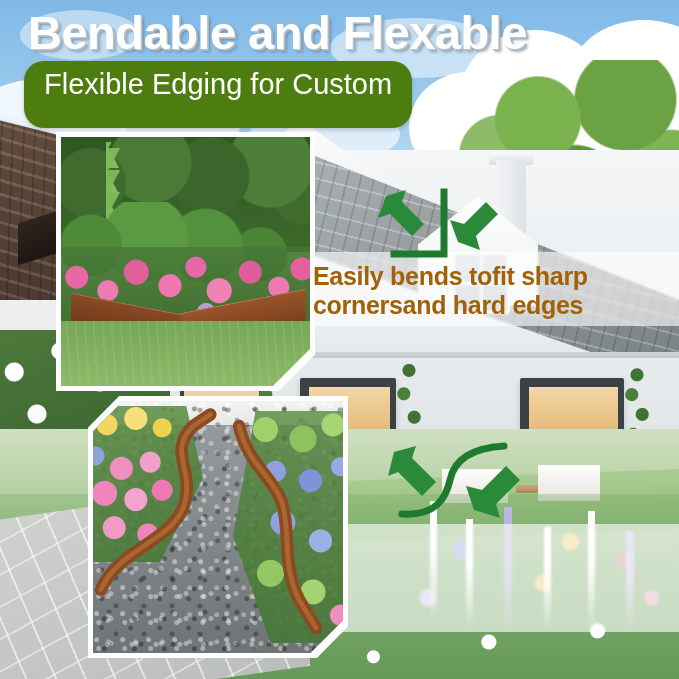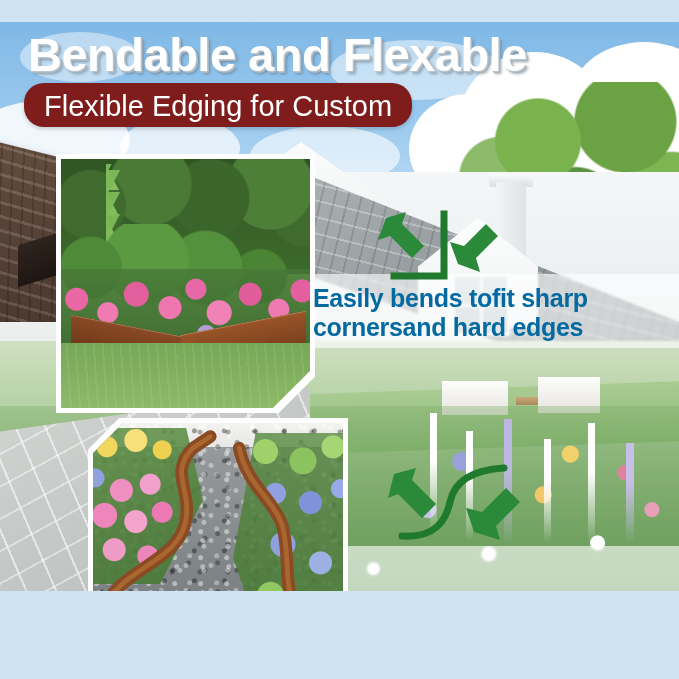--- a/index.html
+++ b/index.html
@@ -2,21 +2,21 @@
 <html><head>
 <meta charset="utf-8">
 <style>
   html,body{margin:0;padding:0;}
   body{
     width:679px;height:679px;
     font-family:"Liberation Sans", sans-serif;
     overflow:hidden;
     background:#cfe3f2;
   }
-  .stage{position:relative;width:679px;height:569px;overflow:hidden;margin-top:22px;}
+  .stage{position:relative;width:679px;height:679px;overflow:hidden;}
 
   
   .bg{position:absolute;inset:0;overflow:hidden;}
   .sky{
     position:absolute;left:0;top:0;width:679px;height:330px;
     background:linear-gradient(180deg,#7fb8e6 0%,#9ecbee 32%,#c3e0f5 62%,#dfeef9 100%);
   }
   .cloud{position:absolute;border-radius:50%;background:#ffffff;filter:blur(0.4px);}
 
   
@@ -254,31 +254,31 @@
     position:absolute;left:28px;top:8px;
     font-size:47px;font-weight:bold;color:#ffffff;
     letter-spacing:-0.5px;line-height:1.05;
     text-shadow:
        1px 1px 0 #b9c4cc,  2px 2px 0 #aab6c0,
        3px 3px 3px rgba(80,95,108,.55);
     white-space:nowrap;
   }
   .badge{
     position:absolute;left:24px;top:61px;
-    background:#7f1d1d;
+    background:#4d7c0f;
     border-radius:20px;
-    padding:7px 20px 4px 20px;
+    padding:7px 20px 27px 20px;
     font-size:29px;font-weight:normal;color:#ffffff;
     letter-spacing:0px;white-space:nowrap;
     box-shadow:0 2px 4px rgba(0,0,0,.18);
   }
 
   
   .feat{
-    position:absolute;color:#0369a1;font-weight:bold;
+    position:absolute;color:#a16207;font-weight:bold;
     line-height:1.16;letter-spacing:-0.3px;
   }
   .feat-1{left:313px;top:262px;font-size:25px;width:350px;}
   .feat-2{left:346px;top:533px;font-size:25px;width:320px;}
 
   
   .icons{position:absolute;}
   .ico-corner{left:372px;top:186px;width:130px;height:78px;}
   .ico-curve{left:388px;top:438px;width:140px;height:86px;}
 

